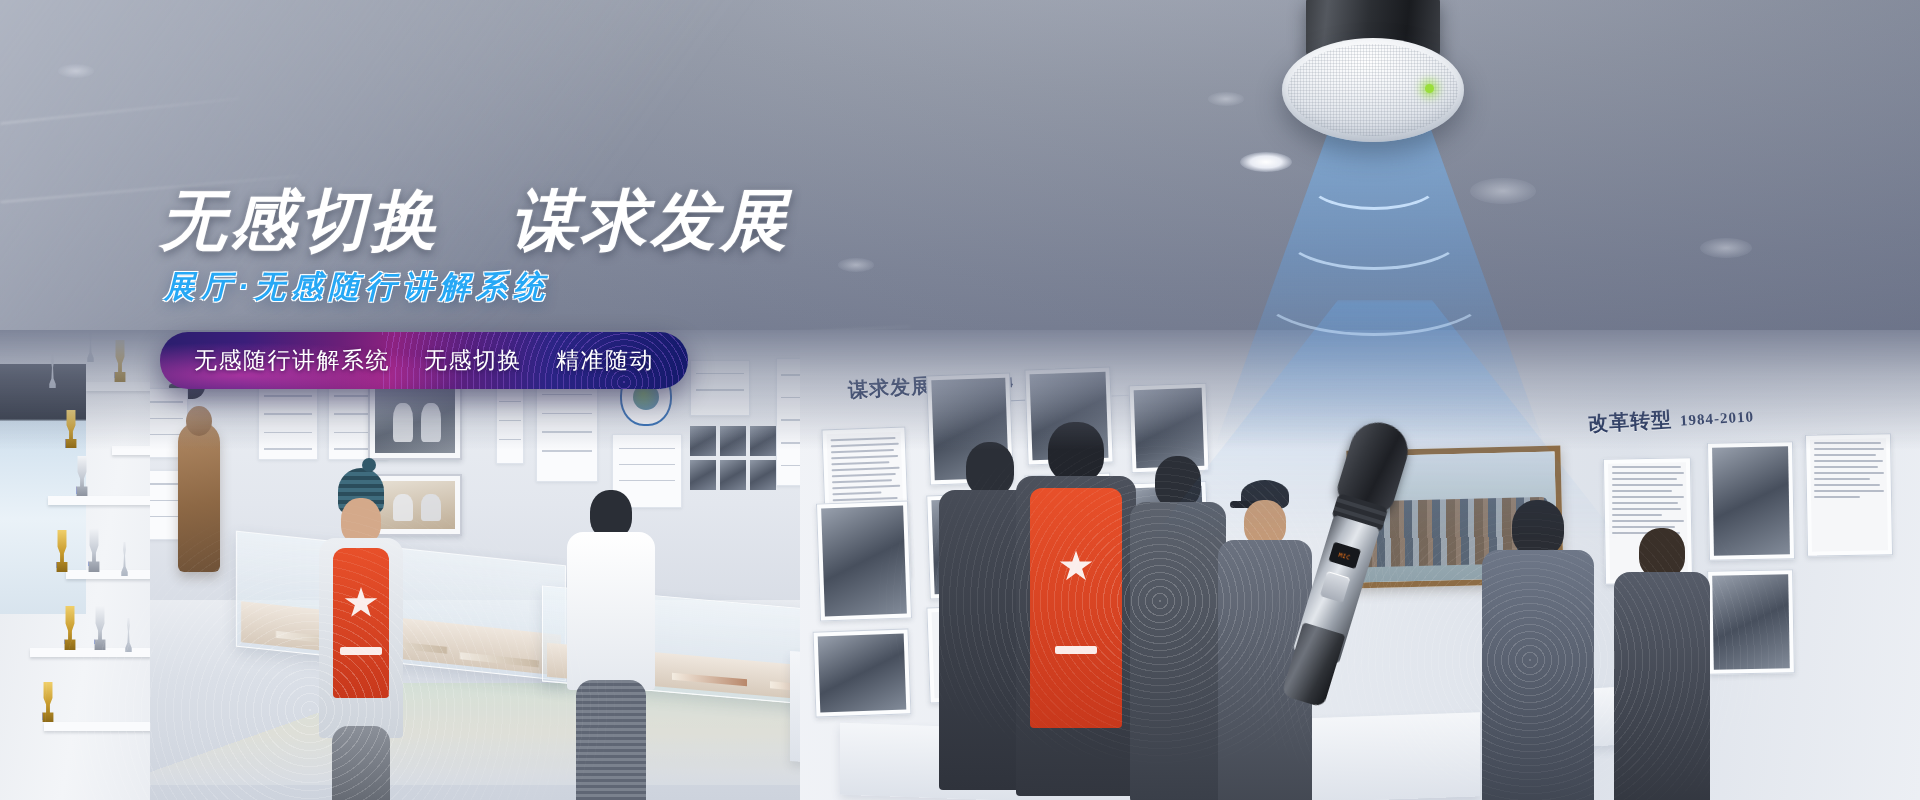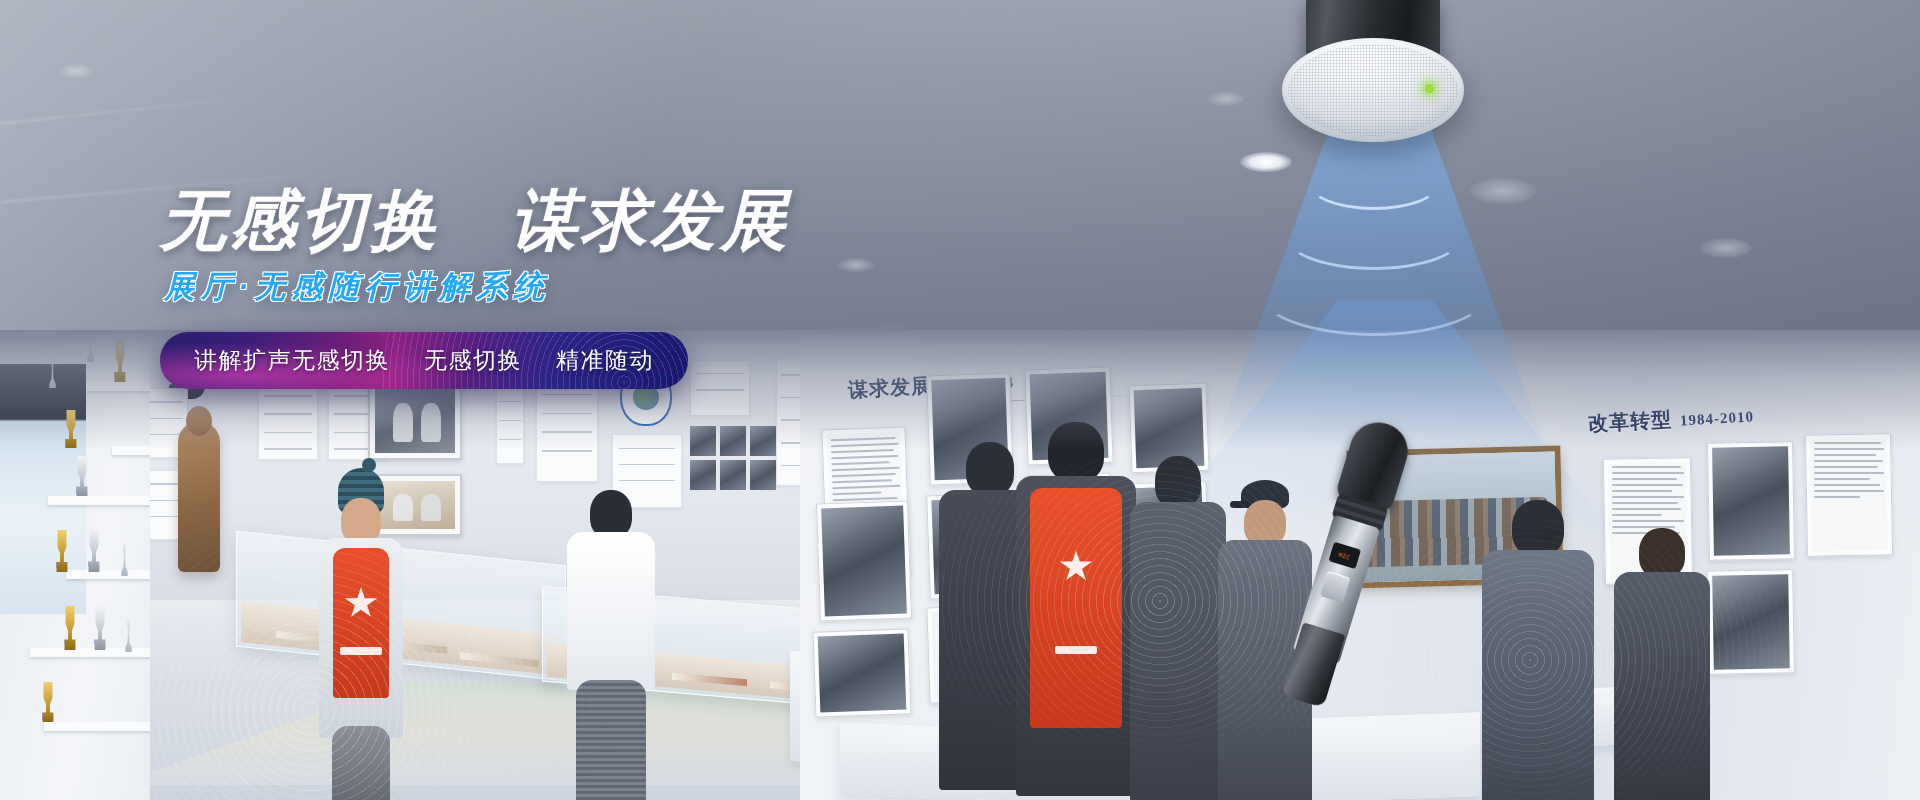--- a/index.html
+++ b/index.html
@@ -631,19 +631,19 @@
 
   <div class="copy">
     <h1 class="h1">
       <span>无感切换</span>
       <span class="gap"></span>
       <span>谋求发展</span>
     </h1>
     <p class="h2">展厅·无感随行讲解系统</p>
 
     <div class="pill">
-      <span>讲解扩声无感切换</span>
+      <span>无感随行讲解系统</span>
       <span>无感切换</span>
       <span>精准随动</span>
     </div>
   </div>
 
 </div>
 
 </body></html>

